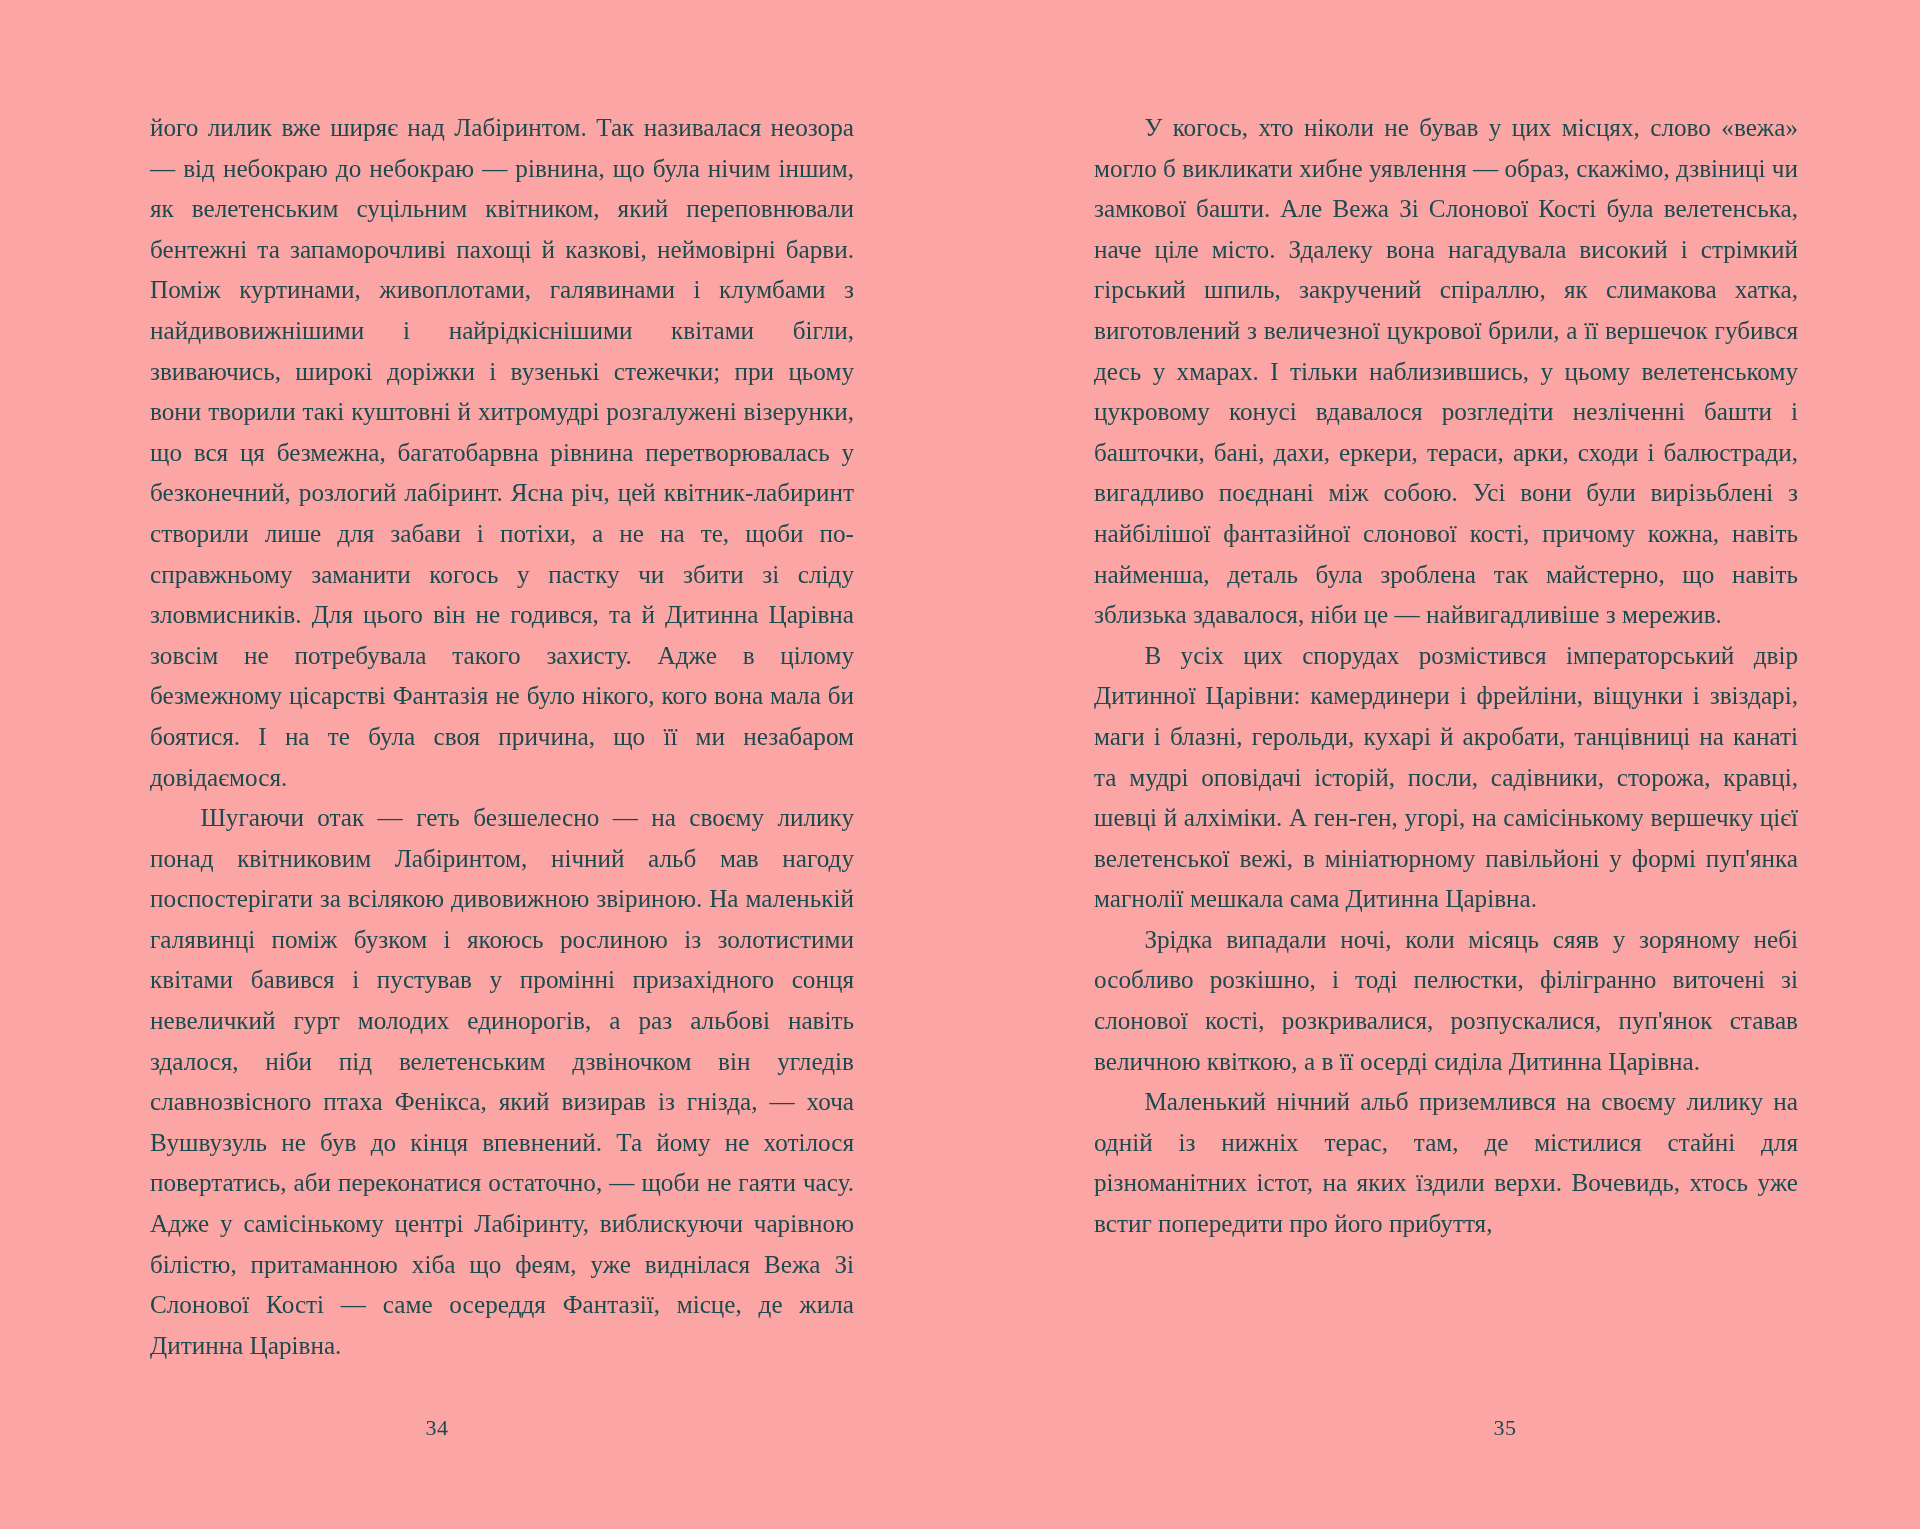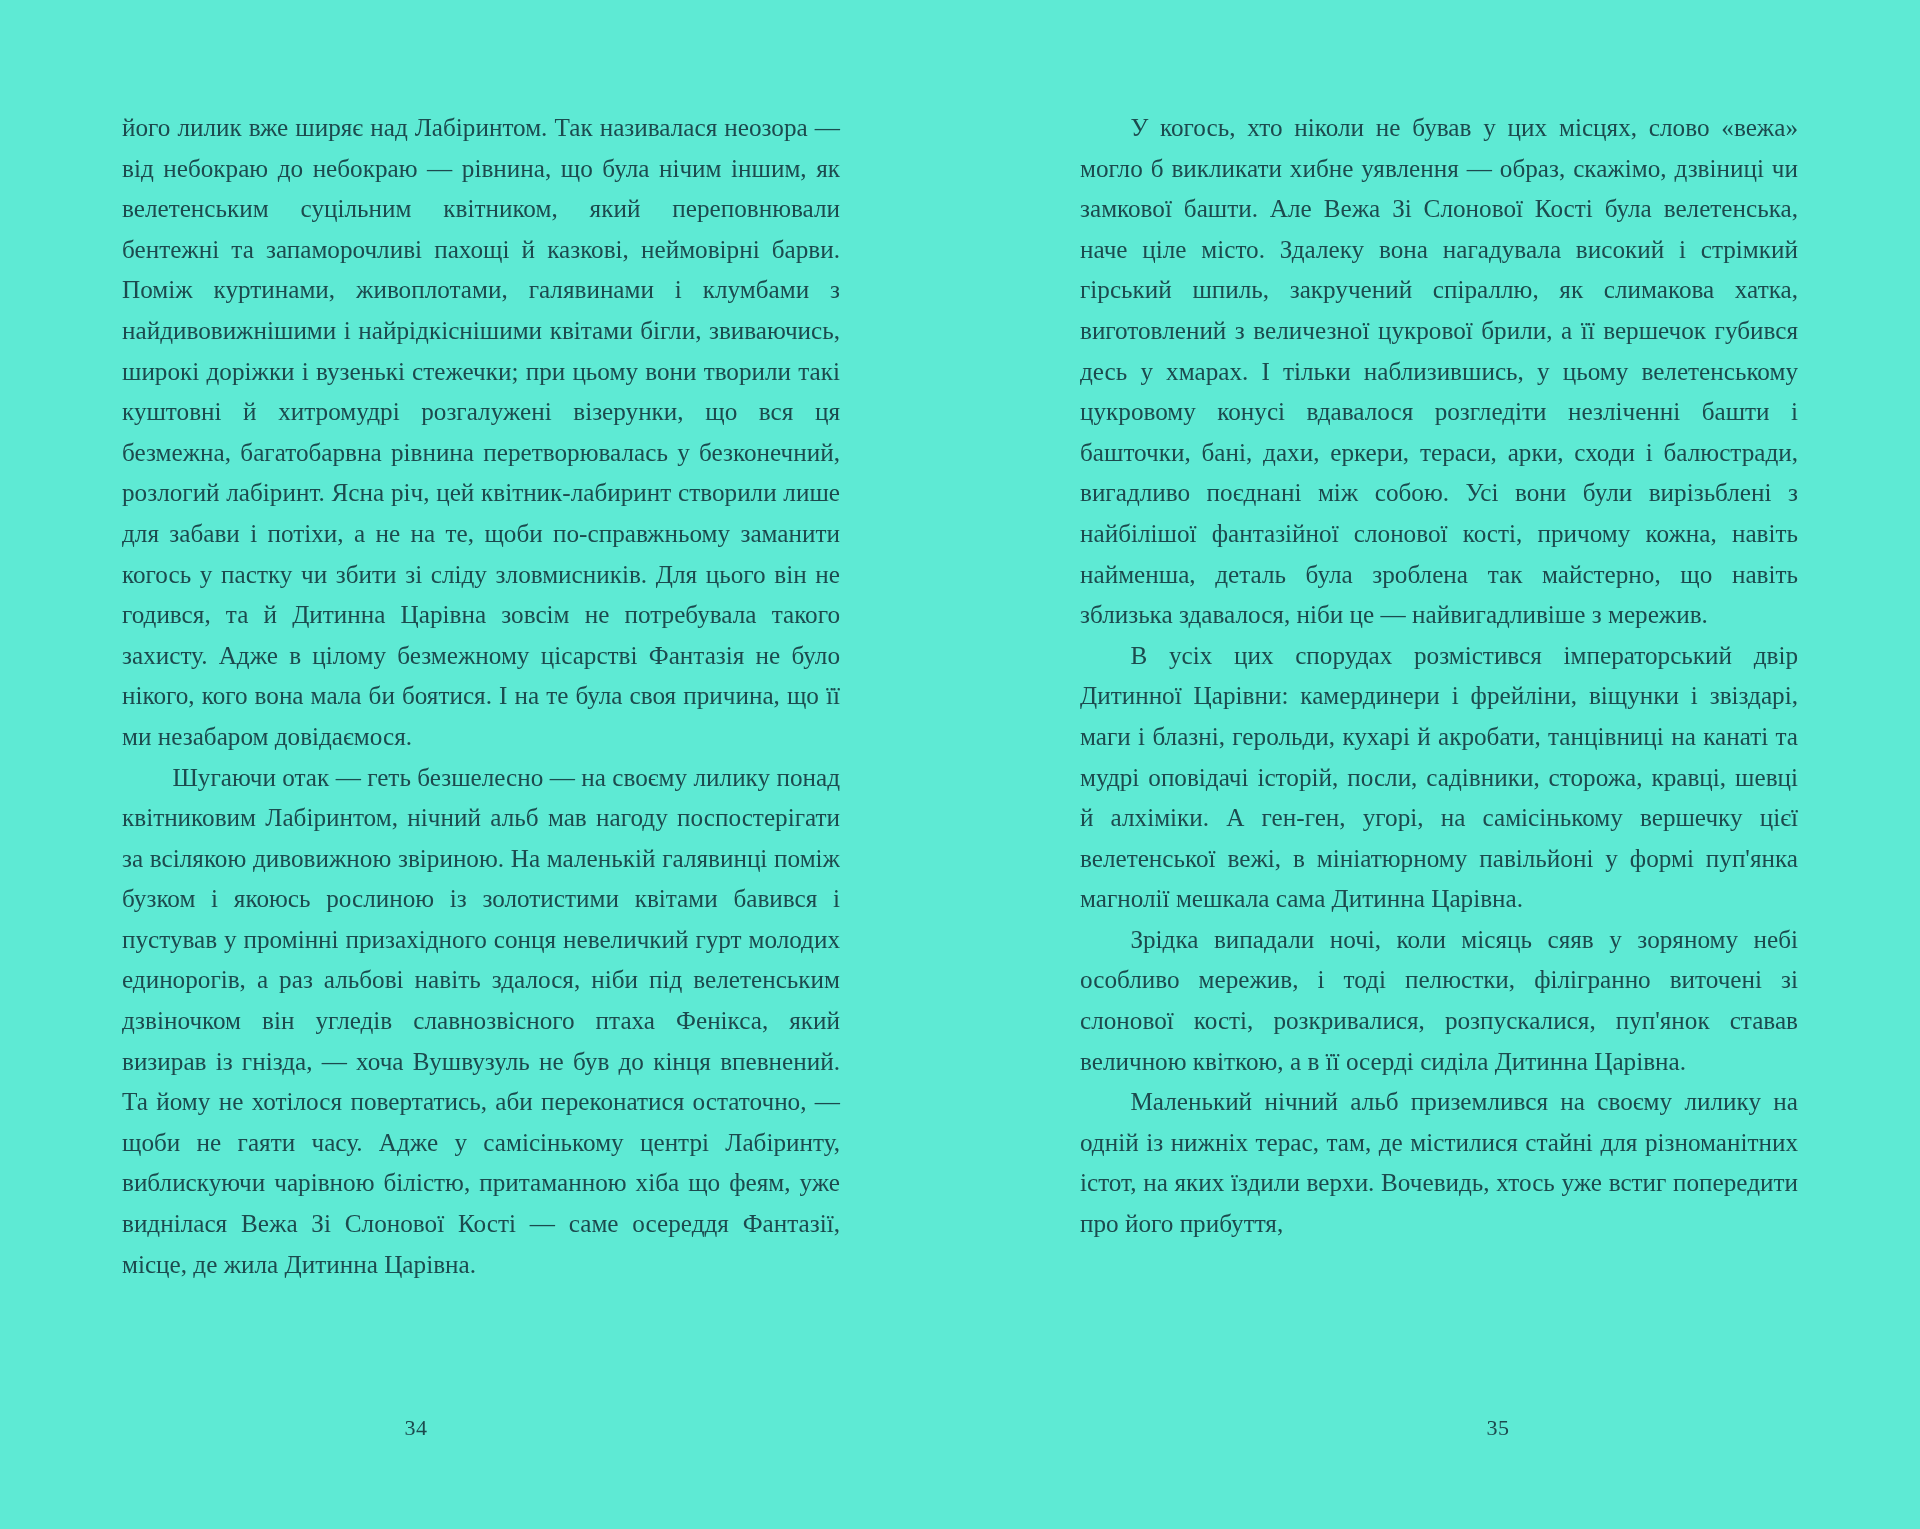--- a/index.html
+++ b/index.html
@@ -4,25 +4,26 @@
 <style>
   html, body {
     margin: 0;
     padding: 0;
     background: #ffffff;
   }
   .page-spread {
     width: 1920px;
     height: 1529px;
     position: relative;
-    background: #5eead4;
+    background: #fca5a5;
     box-sizing: border-box;
     display: flex;
     flex-direction: row;
     font-family: "Liberation Serif", "DejaVu Serif", serif;
+    padding-left: 28px;
   }
   .page {
     position: relative;
     box-sizing: border-box;
     height: 100%;
     width: 50%;
   }
   .page-left {
     padding: 108px 120px 0 122px;
   }
@@ -74,19 +75,19 @@
       <p class="first">його лилик вже ширяє над Лабіринтом. Так називалася неозора — від небокраю до небокраю — рівнина, що була нічим іншим, як велетенським суцільним квітником, який переповнювали бентежні та запаморочливі пахощі й казкові, неймовірні барви. Поміж куртинами, живоплотами, галявинами і клумбами з найдивовижнішими і найрідкіснішими квітами бігли, звиваючись, широкі доріжки і вузенькі стежечки; при цьому вони творили такі куштовні й хитромудрі розгалужені візерунки, що вся ця безмежна, багатобарвна рівнина перетворювалась у безконечний, розлогий лабіринт. Ясна річ, цей квітник-лабиринт створили лише для забави і потіхи, а не на те, щоби по-справжньому заманити когось у пастку чи збити зі сліду зловмисників. Для цього він не годився, та й Дитинна Царівна зовсім не потребувала такого захисту. Адже в цілому безмежному цісарстві Фантазія не було нікого, кого вона мала би боятися. І на те була своя причина, що її ми незабаром довідаємося.</p>
       <p>Шугаючи отак — геть безшелесно — на своєму лилику понад квітниковим Лабіринтом, нічний альб мав нагоду поспостерігати за всілякою дивовижною звіриною. На маленькій галявинці поміж бузком і якоюсь рослиною із золотистими квітами бавився і пустував у промінні призахідного сонця невеличкий гурт молодих единорогів, а раз альбові навіть здалося, ніби під велетенським дзвіночком він угледів славнозвісного птаха Фенікса, який визирав із гнізда, — хоча Вушвузуль не був до кінця впевнений. Та йому не хотілося повертатись, аби переконатися остаточно, — щоби не гаяти часу. Адже у самісінькому центрі Лабіринту, виблискуючи чарівною білістю, притаманною хіба що феям, уже виднілася Вежа Зі Слонової Кості — саме осереддя Фантазії, місце, де жила Дитинна Царівна.</p>
     </div>
     <div class="folio folio-left">34</div>
   </div>
 
   <div class="page page-right">
     <div class="text-column">
       <p>У когось, хто ніколи не бував у цих місцях, слово «вежа» могло б викликати хибне уявлення — образ, скажімо, дзвіниці чи замкової башти. Але Вежа Зі Слонової Кості була велетенська, наче ціле місто. Здалеку вона нагадувала високий і стрімкий гірський шпиль, закручений спіраллю, як слимакова хатка, виготовлений з величезної цукрової брили, а її вершечок губився десь у хмарах. І тільки наблизившись, у цьому велетенському цукровому конусі вдавалося розгледіти незліченні башти і башточки, бані, дахи, еркери, тераси, арки, сходи і балюстради, вигадливо поєднані між собою. Усі вони були вирізьблені з найбілішої фантазійної слонової кості, причому кожна, навіть найменша, деталь була зроблена так майстерно, що навіть зблизька здавалося, ніби це — найвигадливіше з мережив.</p>
       <p>В усіх цих спорудах розмістився імператорський двір Дитинної Царівни: камердинери і фрейліни, віщунки і звіздарі, маги і блазні, герольди, кухарі й акробати, танцівниці на канаті та мудрі оповідачі історій, посли, садівники, сторожа, кравці, шевці й алхіміки. А ген-ген, угорі, на самісінькому вершечку цієї велетенської вежі, в мініатюрному павільйоні у формі пуп'янка магнолії мешкала сама Дитинна Царівна.</p>
-      <p>Зрідка випадали ночі, коли місяць сяяв у зоряному небі особливо мережив, і тоді пелюстки, філігранно виточені зі слонової кості, розкривалися, розпускалися, пуп'янок ставав величною квіткою, а в її осерді сиділа Дитинна Царівна.</p>
+      <p>Зрідка випадали ночі, коли місяць сяяв у зоряному небі особливо розкішно, і тоді пелюстки, філігранно виточені зі слонової кості, розкривалися, розпускалися, пуп'янок ставав величною квіткою, а в її осерді сиділа Дитинна Царівна.</p>
       <p>Маленький нічний альб приземлився на своєму лилику на одній із нижніх терас, там, де містилися стайні для різноманітних істот, на яких їздили верхи. Вочевидь, хтось уже встиг попередити про його прибуття,</p>
     </div>
     <div class="folio folio-right">35</div>
   </div>
 
 </div>
 
 </body></html>

